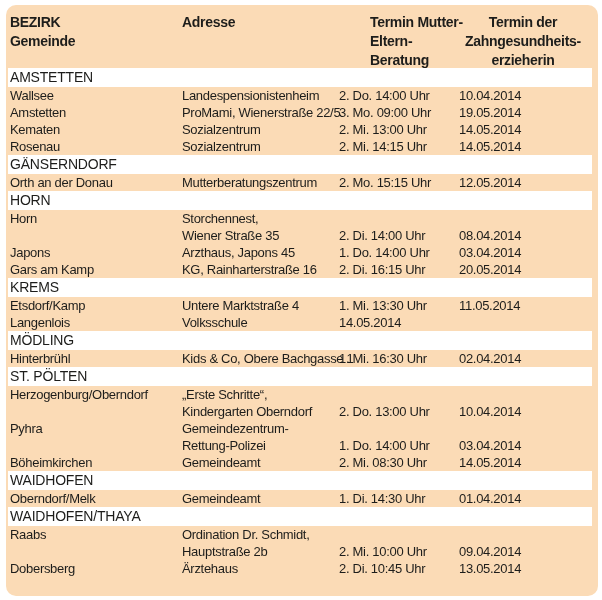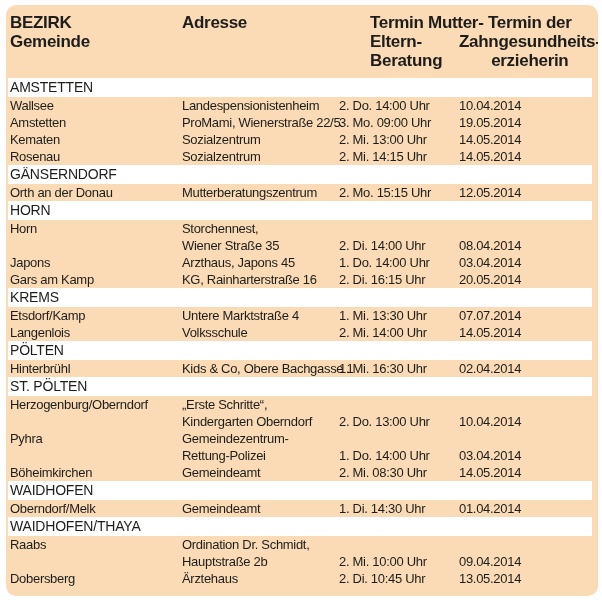--- a/index.html
+++ b/index.html
@@ -25,23 +25,23 @@
     border-radius: 10px;
     overflow: hidden;
     color: #1d1d1b;
     font-size: 13px;
     letter-spacing: -0.3px;
   }
   .header-row {
     display: grid;
     grid-template-columns: 172px 157px 120px 1fr;
     padding: 8px 11px 0 4px;
-    height: 73px;
+    height: 63px;
     font-weight: bold;
-    font-size: 17px;
+    font-size: 14px;
     line-height: 19px;
     white-space: nowrap;
   }
   .hc.c3 { padding-left: 31px; }
   .hc.c4 { text-align: center; }
   .band {
     height: 19px;
     line-height: 19px;
     background: #ffffff;
     margin-left: 2px;
@@ -161,31 +161,30 @@
           <div class="cell c3">2. Di. 16:15 Uhr</div>
           <div class="cell c4">20.05.2014</div>
         </div>
         <div class="band"><span>KREMS</span></div>
         <div class="row">
           <div class="cell c1">Etsdorf/Kamp</div>
           <div class="cell c2">
             <div>Untere Marktstraße 4</div>
           </div>
           <div class="cell c3">1. Mi. 13:30 Uhr</div>
-          <div class="cell c4">07.07.2014</div>
+          <div class="cell c4">11.05.2014</div>
         </div>
         <div class="row">
           <div class="cell c1">Langenlois</div>
           <div class="cell c2">
             <div>Volksschule</div>
           </div>
-          <div class="cell c3">2. Mi. 14:00 Uhr</div>
-          <div class="cell c4">14.05.2014</div>
-        </div>
-        <div class="band"><span>PÖLTEN</span></div>
+          <div class="cell c4">14.05.2014</div>
+        </div>
+        <div class="band"><span>MÖDLING</span></div>
         <div class="row">
           <div class="cell c1">Hinterbrühl</div>
           <div class="cell c2">
             <div>Kids &amp; Co, Obere Bachgasse 1</div>
           </div>
           <div class="cell c3">1. Mi. 16:30 Uhr</div>
           <div class="cell c4">02.04.2014</div>
         </div>
         <div class="band"><span>ST. PÖLTEN</span></div>
         <div class="row double">

